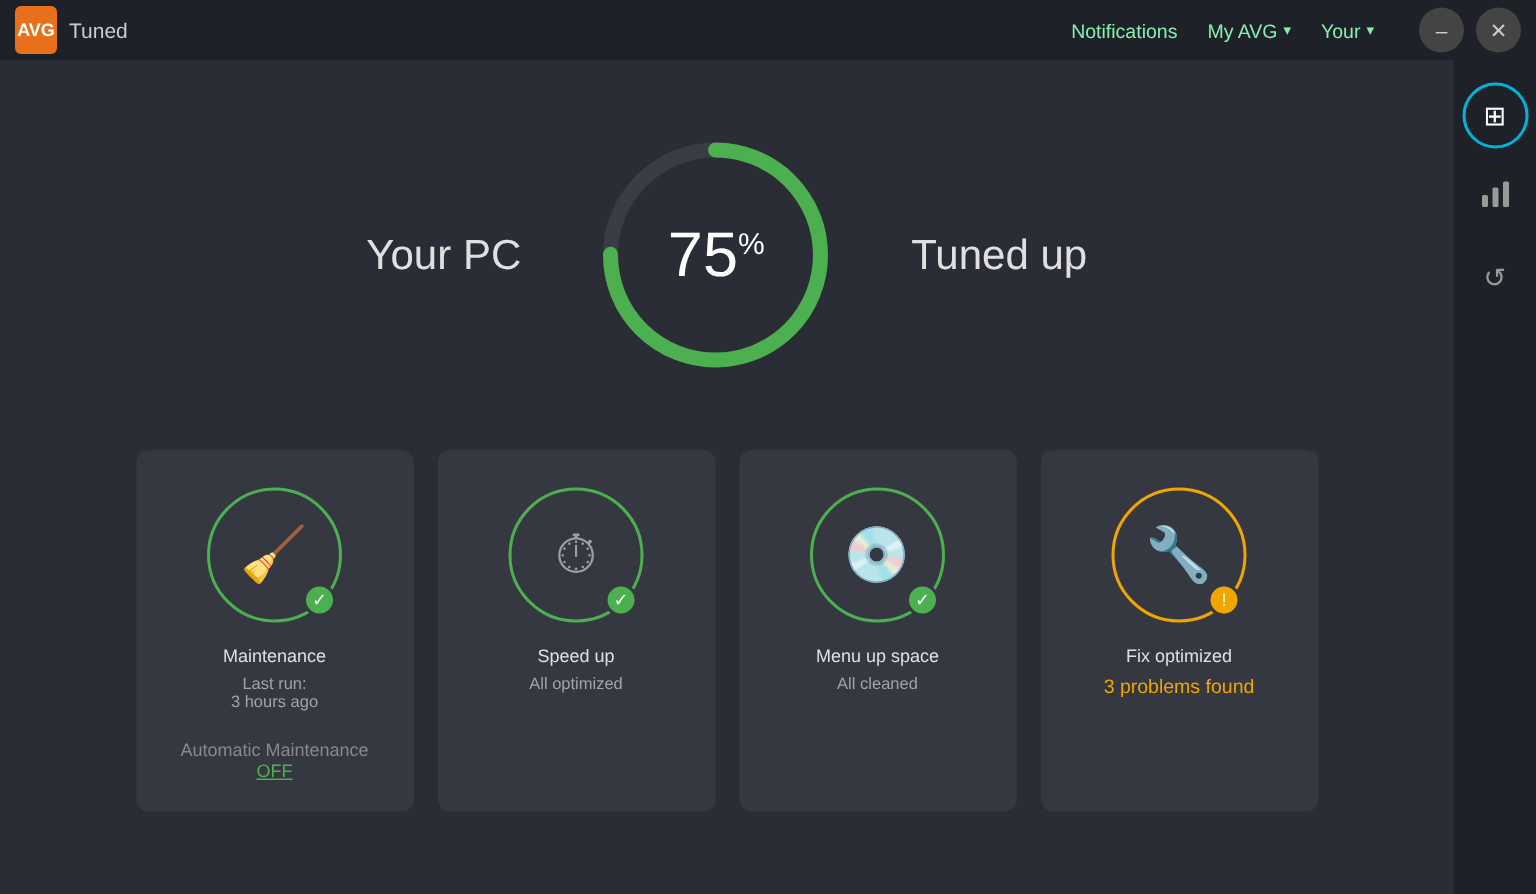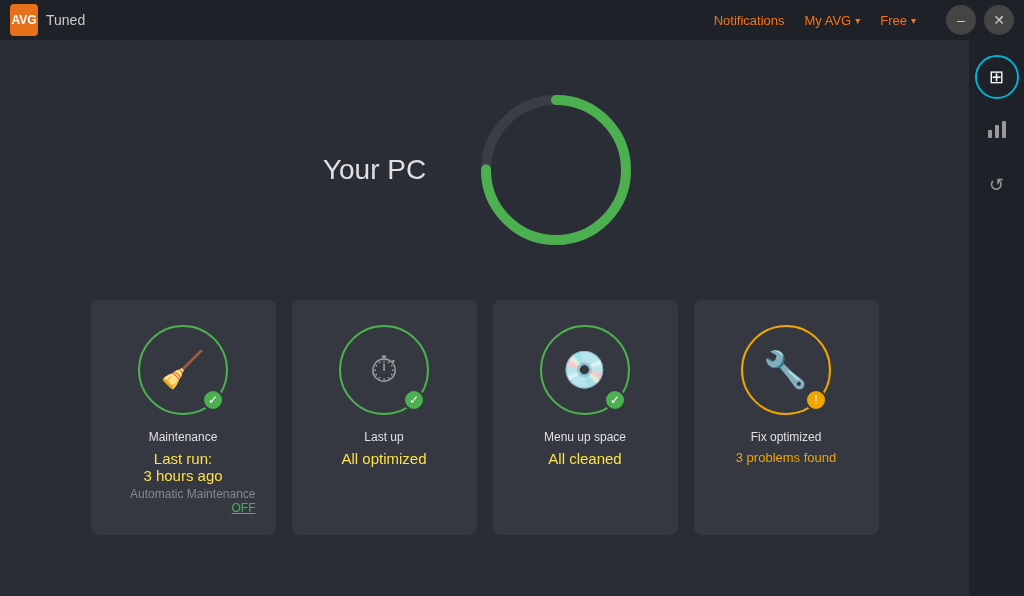--- a/index.html
+++ b/index.html
@@ -52,21 +52,21 @@
     }
 
     .title-bar-right {
       display: flex;
       align-items: center;
       gap: 20px;
     }
 
     .nav-item {
       font-size: 13px;
-      color: #f97316;
+      color: #86efac;
       cursor: pointer;
       display: flex;
       align-items: center;
       gap: 4px;
     }
 
     .chevron {
       font-size: 10px;
     }
 
@@ -266,36 +266,36 @@
 
     .card-title {
       font-size: 12px;
       font-weight: 500;
       color: #e0e0e0;
       margin-bottom: 6px;
       text-align: center;
     }
 
     .card-status-green {
-      font-size: 15px;
-      color: #fde047;
+      font-size: 11px;
+      color: #a3a3a3;
       text-align: right;
     }
 
     .card-status-orange {
       font-size: 13px;
       color: #f0a500;
       text-align: left;
     }
 
     .card-sub {
       font-size: 12px;
       color: #888;
-      margin-top: 3px;
-      text-align: right;
+      margin-top: 19px;
+      text-align: center;
     }
 
     .card-link {
       font-size: 12px;
       color: #4caf50;
       text-decoration: underline;
       cursor: pointer;
     }
 
     
@@ -326,21 +326,21 @@
   </div>
   <div class="title-bar-right">
     <div class="nav-item">
       <span>Notifications</span>
     </div>
     <div class="nav-item">
       <span>My AVG</span>
       <span class="chevron">▾</span>
     </div>
     <div class="nav-item">
-      <span>Free</span>
+      <span>Your</span>
       <span class="chevron">▾</span>
     </div>
     <div class="window-controls">
       <button class="win-btn">–</button>
       <button class="win-btn close">✕</button>
     </div>
   </div>
 </div>
 
 <div class="main-content">
@@ -348,22 +348,28 @@
   <div class="center-content">
 
     <div class="gauge-section">
       <div class="gauge-label">Your PC</div>
 
       <div class="gauge-container">
         <svg width="180" height="180" viewBox="0 0 180 180">
           <circle class="gauge-track" cx="90" cy="90" r="70"></circle>
           <circle class="gauge-fill" cx="90" cy="90" r="70"></circle>
         </svg>
+        <div class="gauge-text">
+          <span class="gauge-percent">
+            <span>75</span><span class="gauge-percent-sign">%</span>
+          </span>
+        </div>
       </div>
 
+      <div class="gauge-label">Tuned up</div>
     </div>
 
     <div class="cards-section">
 
       <div class="card">
         <div class="card-icon-circle">
           <span class="card-icon">🧹</span>
           <div class="check-badge">✓</div>
         </div>
         <div class="card-title">Maintenance</div>
@@ -372,21 +378,21 @@
         <div class="card-sub">
           Automatic Maintenance <span class="card-link">OFF</span>
         </div>
       </div>
 
       <div class="card">
         <div class="card-icon-circle">
           <span class="card-icon">⏱</span>
           <div class="check-badge">✓</div>
         </div>
-        <div class="card-title">Last up</div>
+        <div class="card-title">Speed up</div>
         <div class="card-status-green">All optimized</div>
       </div>
 
       <div class="card">
         <div class="card-icon-circle">
           <span class="card-icon">💿</span>
           <div class="check-badge">✓</div>
         </div>
         <div class="card-title">Menu up space</div>
         <div class="card-status-green">All cleaned</div>

